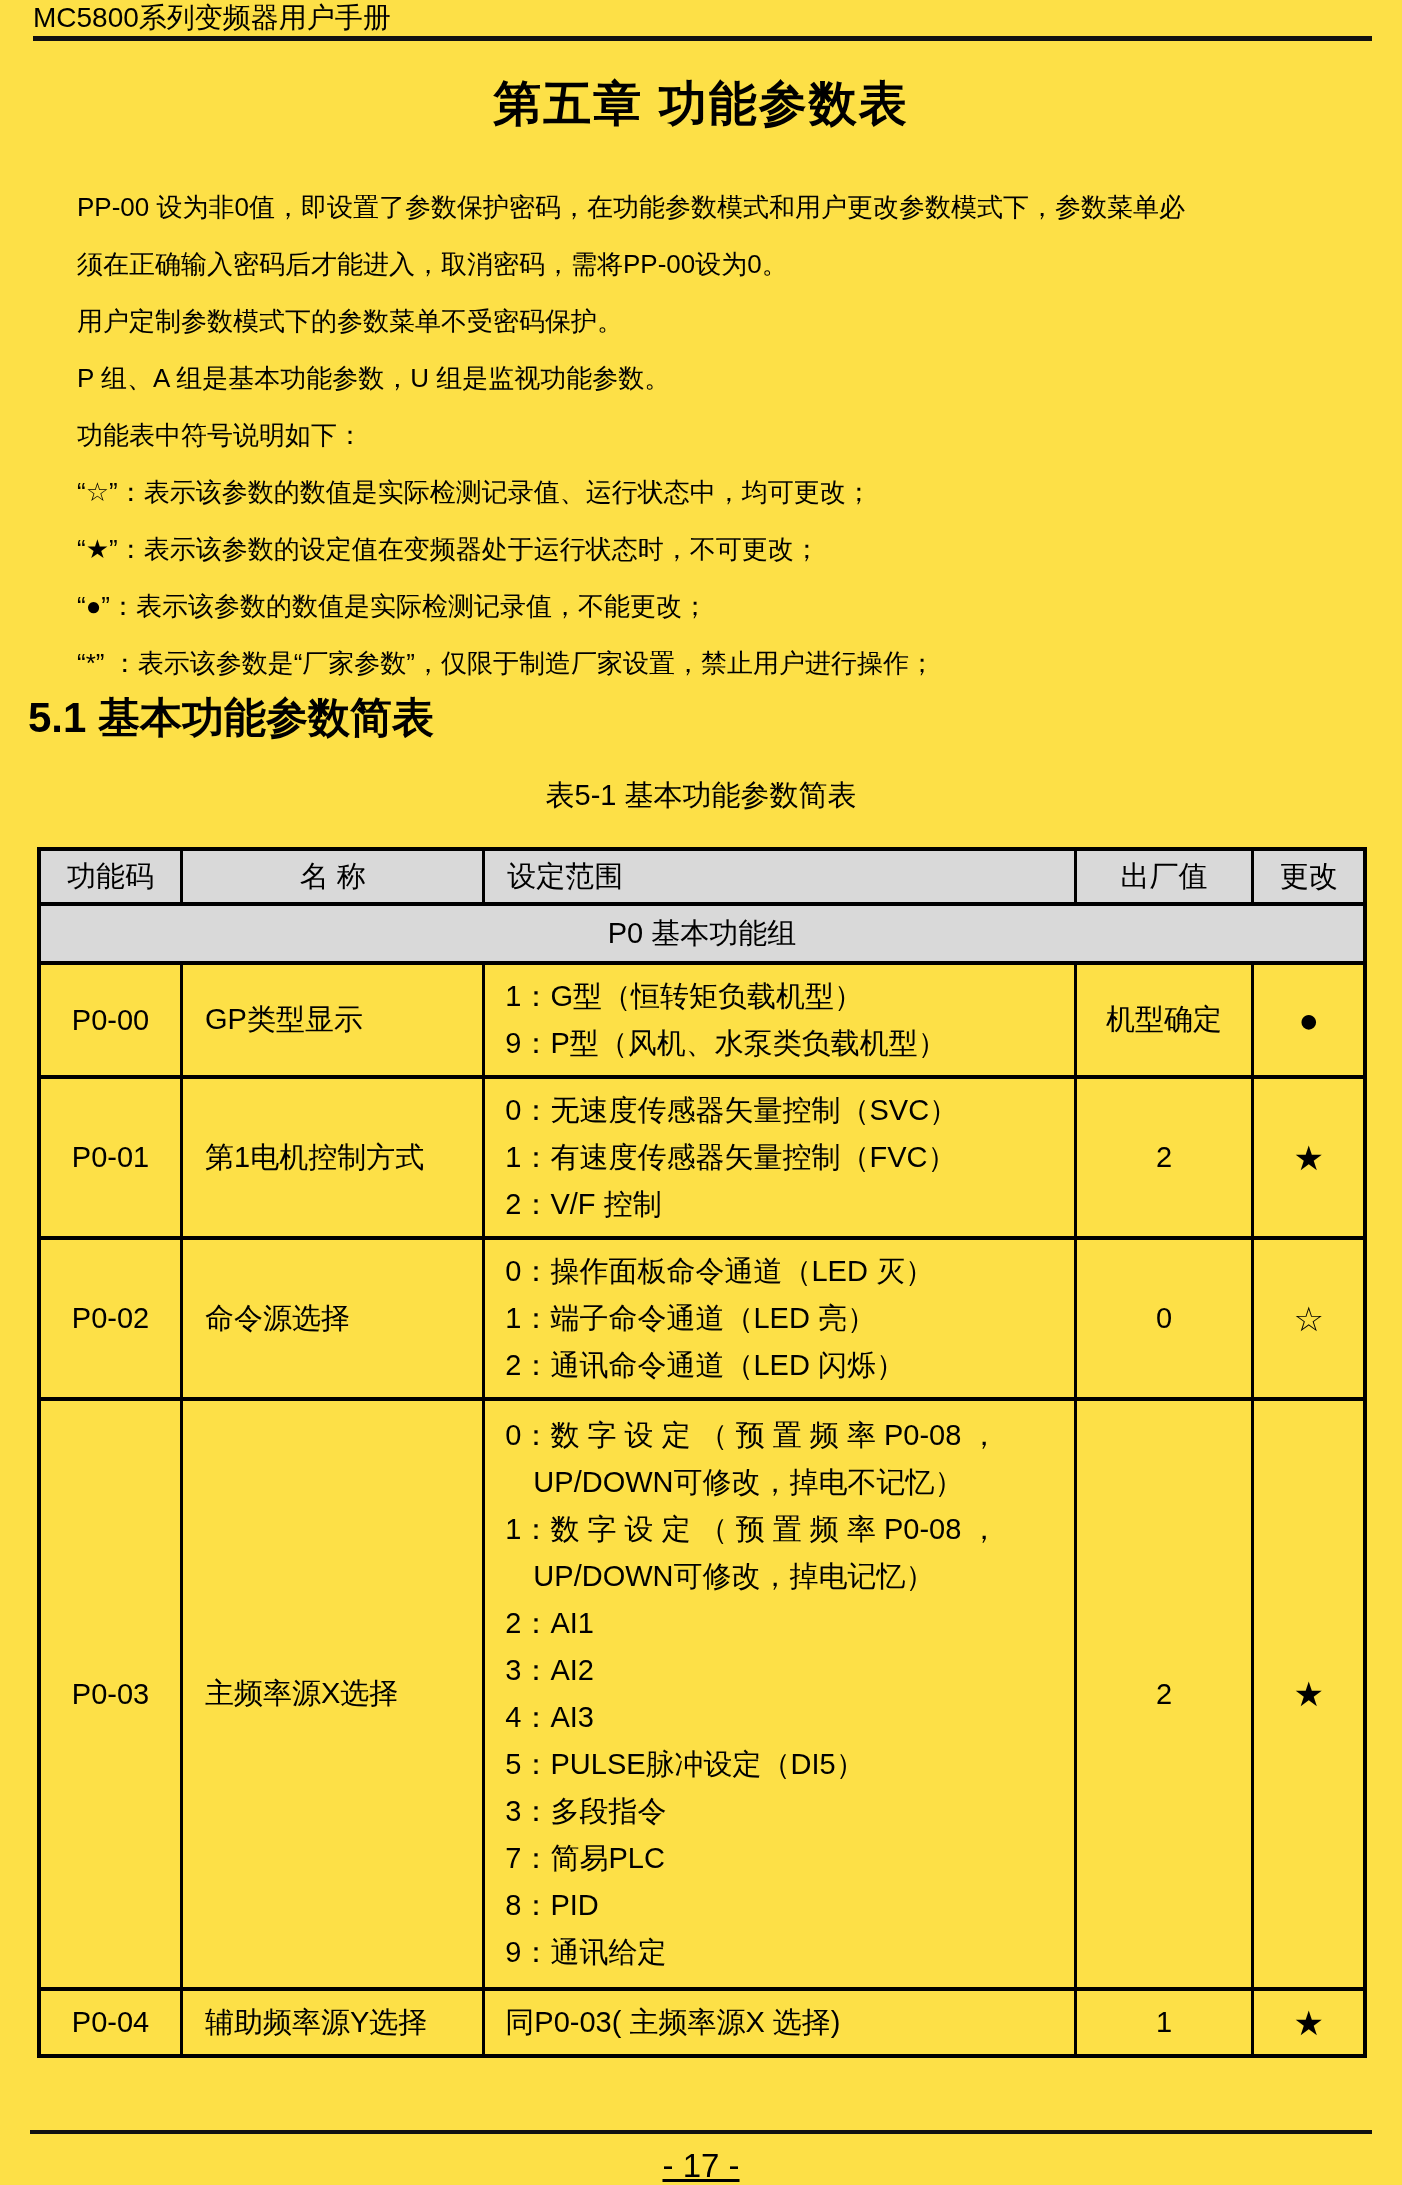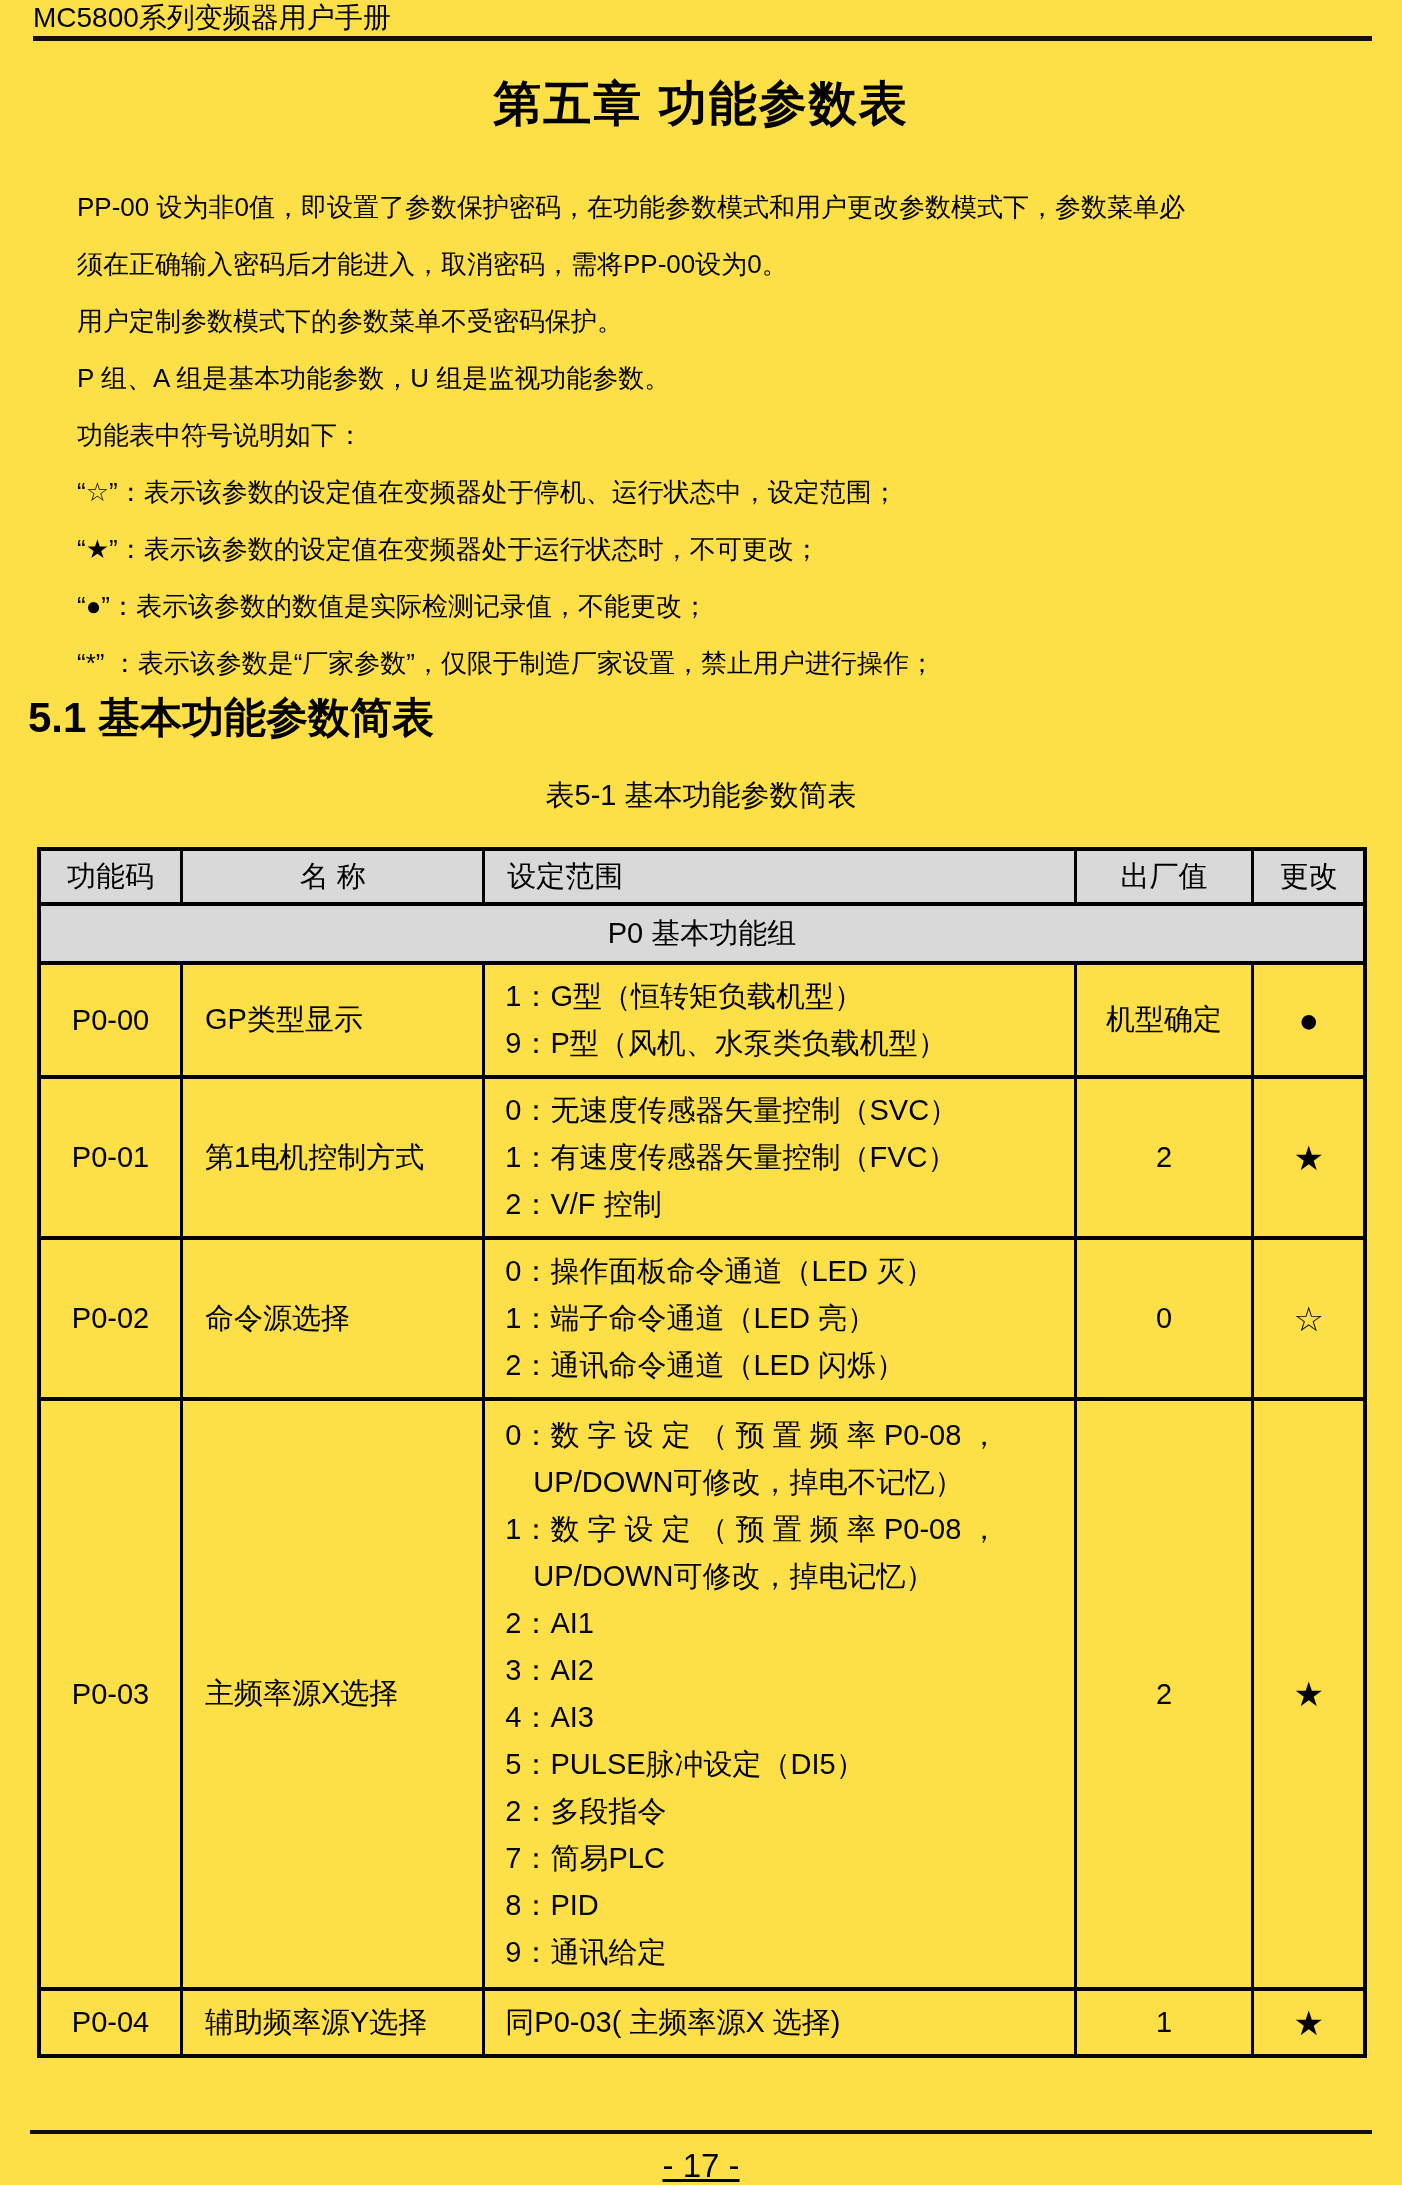--- a/index.html
+++ b/index.html
@@ -93,21 +93,21 @@
   <div class="header-rule"></div>
 
   <div class="chapter-title">第五章 功能参数表</div>
 
   <div class="paragraphs">
     <div class="para-line">PP-00 设为非0值，即设置了参数保护密码，在功能参数模式和用户更改参数模式下，参数菜单必</div>
     <div class="para-line">须在正确输入密码后才能进入，取消密码，需将PP-00设为0。</div>
     <div class="para-line">用户定制参数模式下的参数菜单不受密码保护。</div>
     <div class="para-line">P 组、A 组是基本功能参数，U 组是监视功能参数。</div>
     <div class="para-line">功能表中符号说明如下：</div>
-    <div class="para-line">“☆”：表示该参数的设定值在变频器处于停机、运行状态中，设定范围；</div>
+    <div class="para-line">“☆”：表示该参数的数值是实际检测记录值、运行状态中，均可更改；</div>
     <div class="para-line">“★”：表示该参数的设定值在变频器处于运行状态时，不可更改；</div>
     <div class="para-line">“●”：表示该参数的数值是实际检测记录值，不能更改；</div>
     <div class="para-line">“*” ：表示该参数是“厂家参数”，仅限于制造厂家设置，禁止用户进行操作；</div>
   </div>
 
   <div class="section-heading">5.1 基本功能参数简表</div>
 
   <div class="table-caption">表5-1  基本功能参数简表</div>
 
   <div class="param-table-wrap">
@@ -169,21 +169,21 @@
             <td class="col-name">主频率源X选择</td>
             <td class="col-range">
               <div class="range-line">0：数 字 设 定 （ 预 置 频 率  P0-08 ，</div>
               <div class="range-line indent">UP/DOWN可修改，掉电不记忆）</div>
               <div class="range-line">1：数 字 设 定 （ 预 置 频 率  P0-08 ，</div>
               <div class="range-line indent">UP/DOWN可修改，掉电记忆）</div>
               <div class="range-line">2：AI1</div>
               <div class="range-line">3：AI2</div>
               <div class="range-line">4：AI3</div>
               <div class="range-line">5：PULSE脉冲设定（DI5）</div>
-              <div class="range-line">2：多段指令</div>
+              <div class="range-line">3：多段指令</div>
               <div class="range-line">7：简易PLC</div>
               <div class="range-line">8：PID</div>
               <div class="range-line">9：通讯给定</div>
             </td>
             <td class="col-default">2</td>
             <td class="col-change">★</td>
           </tr>
           <tr>
             <td class="col-code">P0-04</td>
             <td class="col-name">辅助频率源Y选择</td>

